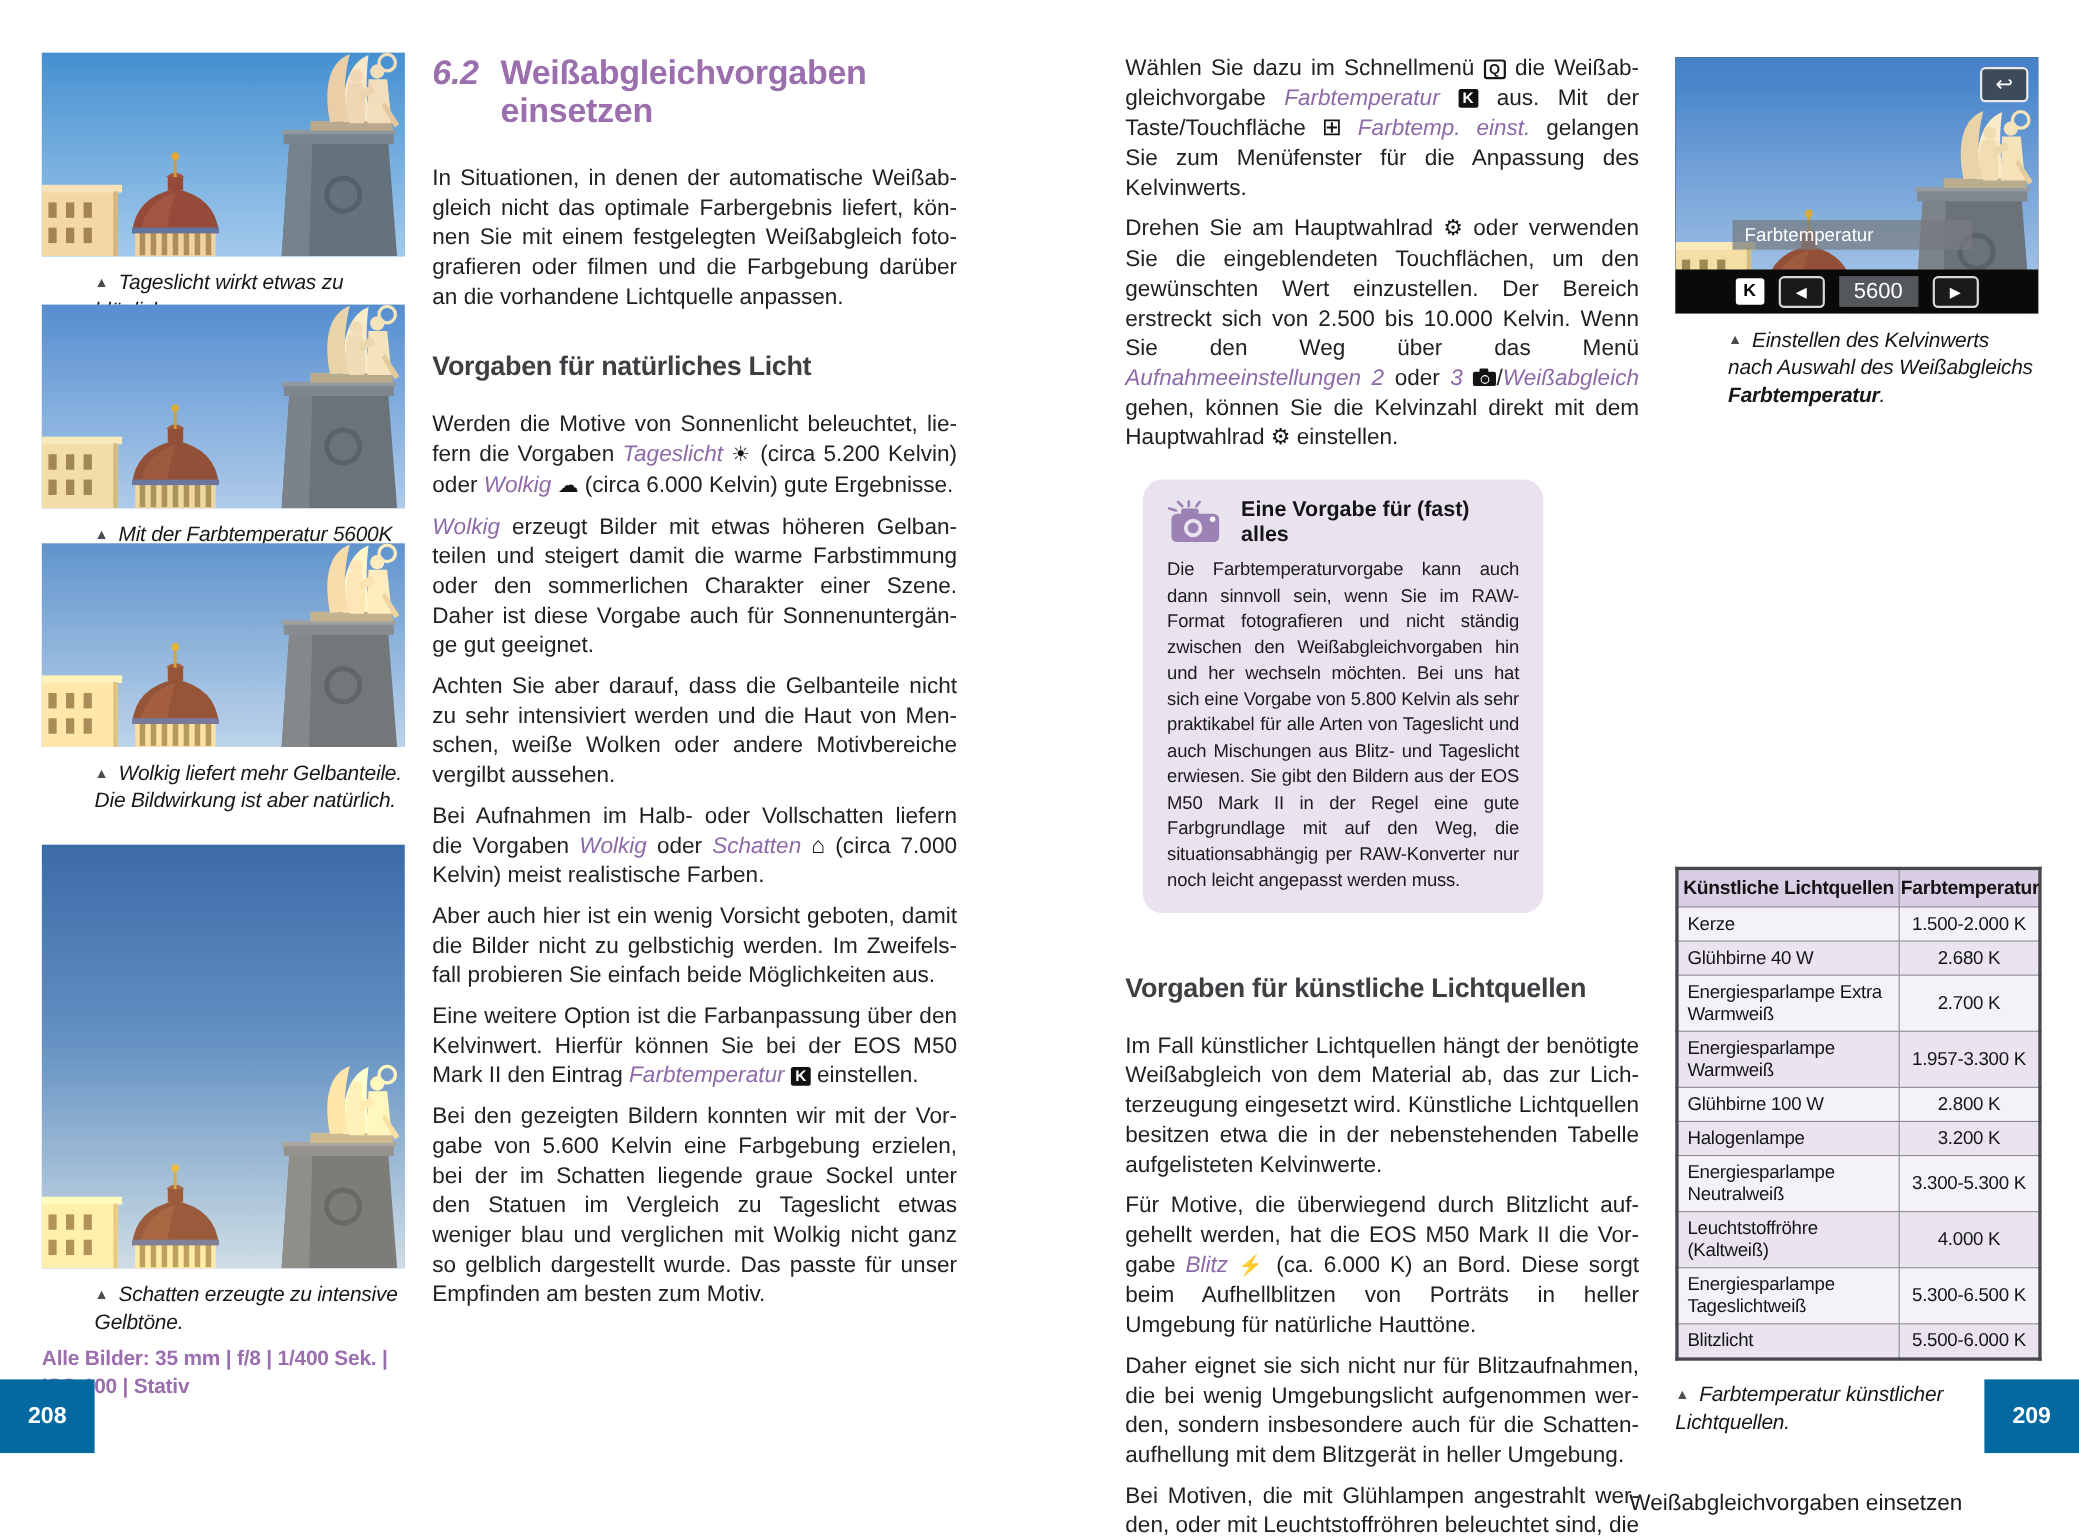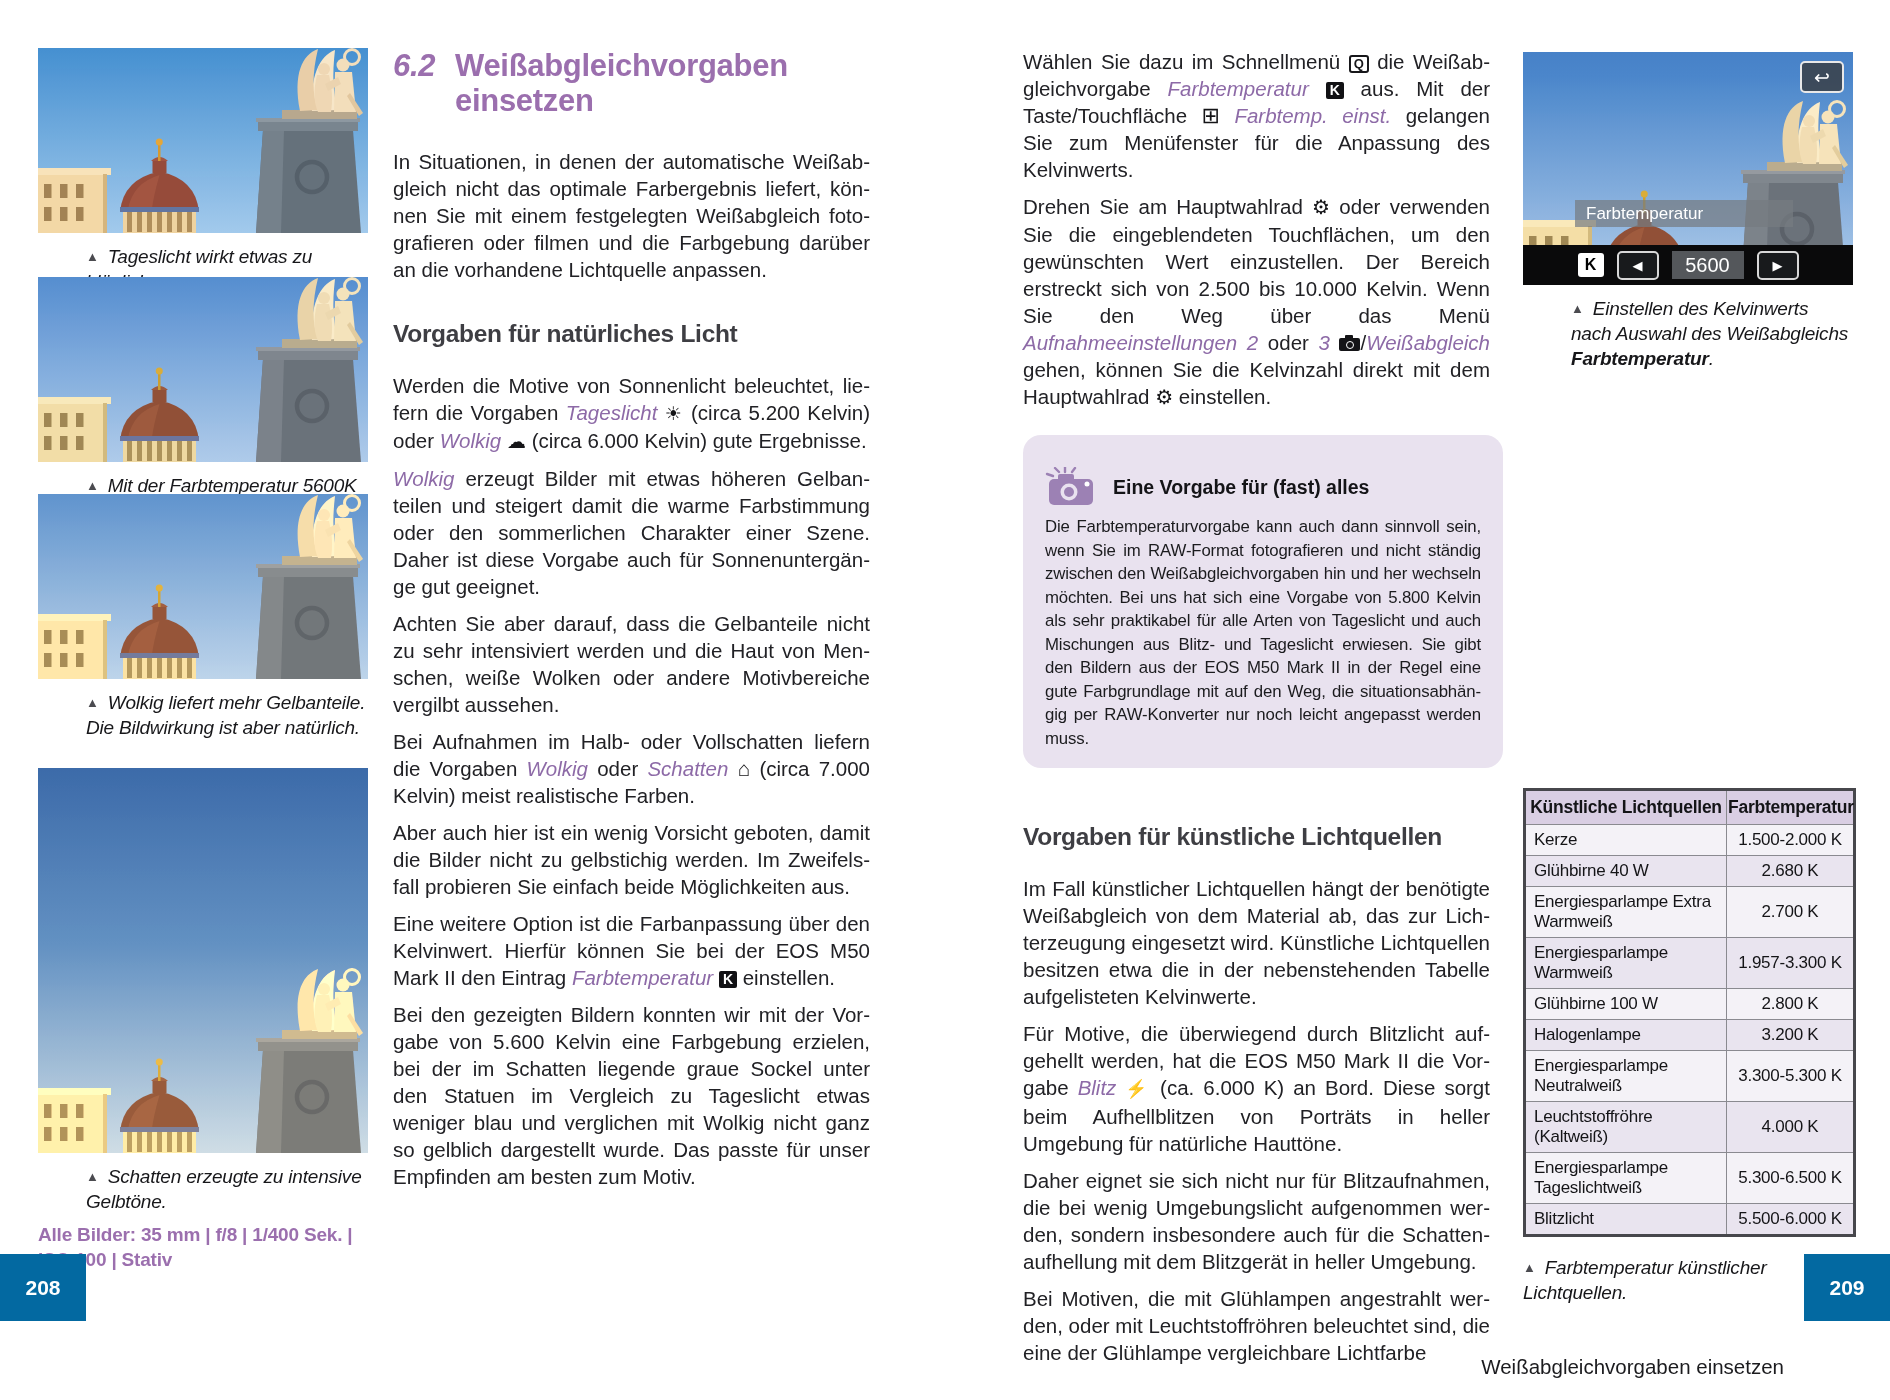--- a/index.html
+++ b/index.html
@@ -37,21 +37,21 @@
   .fig-2 .photo{filter:sepia(.08) saturate(1.08);}
   .fig-3 .photo{filter:sepia(.2) saturate(1.18) brightness(1.02);}
   .fig-4 .photo{filter:sepia(.34) saturate(1.28) brightness(1.04);}
   figcaption{font-size:19px;font-style:italic;line-height:25px;margin-top:11px;color:#17171a;letter-spacing:-0.2px;margin-left:48px;}
   .cap-marker{font-style:normal;font-size:13px;color:#4b4b50;margin-right:9px;vertical-align:2px;}
   .exif{font-size:19px;font-weight:bold;color:#9b6fae;line-height:25px;margin-top:8px;letter-spacing:-0.2px;}
   
   .mid-col{position:absolute;left:393px;top:48px;width:477px;}
   .rc-col{position:absolute;left:1023px;top:48px;width:467px;}
   
-  .infobox{background:#e9e2ef;border-radius:18px;padding:32px 22px 18px;margin:24px 0 0;width:480px;box-sizing:border-box;}
+  .infobox{background:#e9e2ef;border-radius:18px;padding:16px 22px 18px;margin:24px 16px 0;width:364px;box-sizing:border-box;}
   .ib-head{display:flex;align-items:center;gap:16px;margin-bottom:8px;}
   .ib-title{font-size:19.5px;font-weight:bold;color:#141417;}
   .ib-body{font-size:16.8px;line-height:23.5px;text-align:justify;letter-spacing:-0.15px;color:#1b1b1e;}
   
   .cam-fig{position:absolute;left:1523px;top:52px;width:330px;}
   .cam-wrap{position:relative;width:330px;height:233px;background:#000;overflow:hidden;}
   .cam-wrap .photo{width:330px;height:233px;filter:sepia(.1) saturate(1.1);}
   .cam-back{position:absolute;top:9px;right:9px;width:44px;height:32px;background:rgba(58,63,70,.85);border:2px solid #e8e8e8;border-radius:5px;color:#fff;font-size:19px;display:flex;align-items:center;justify-content:center;box-sizing:border-box;}
   .cam-label{position:absolute;left:52px;top:148px;width:218px;height:27px;background:rgba(118,123,129,.72);color:#fff;font-size:17px;line-height:27px;padding-left:11px;box-sizing:border-box;}
   .cam-bar{position:absolute;left:0;bottom:0;width:330px;height:40px;background:#0a0a0b;display:flex;align-items:center;justify-content:center;gap:13px;}

